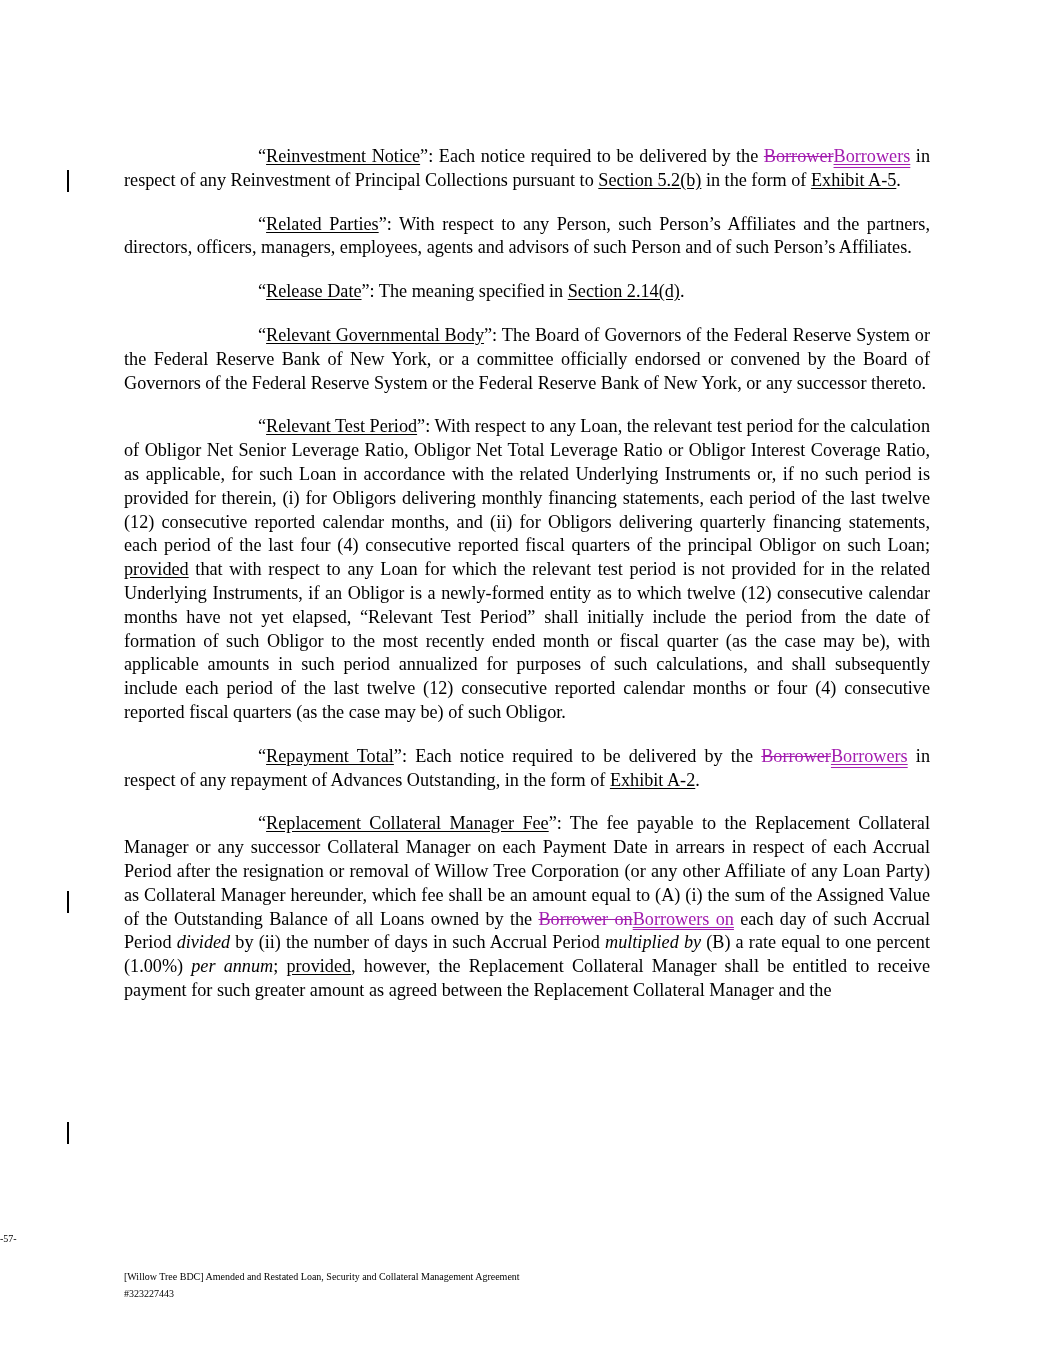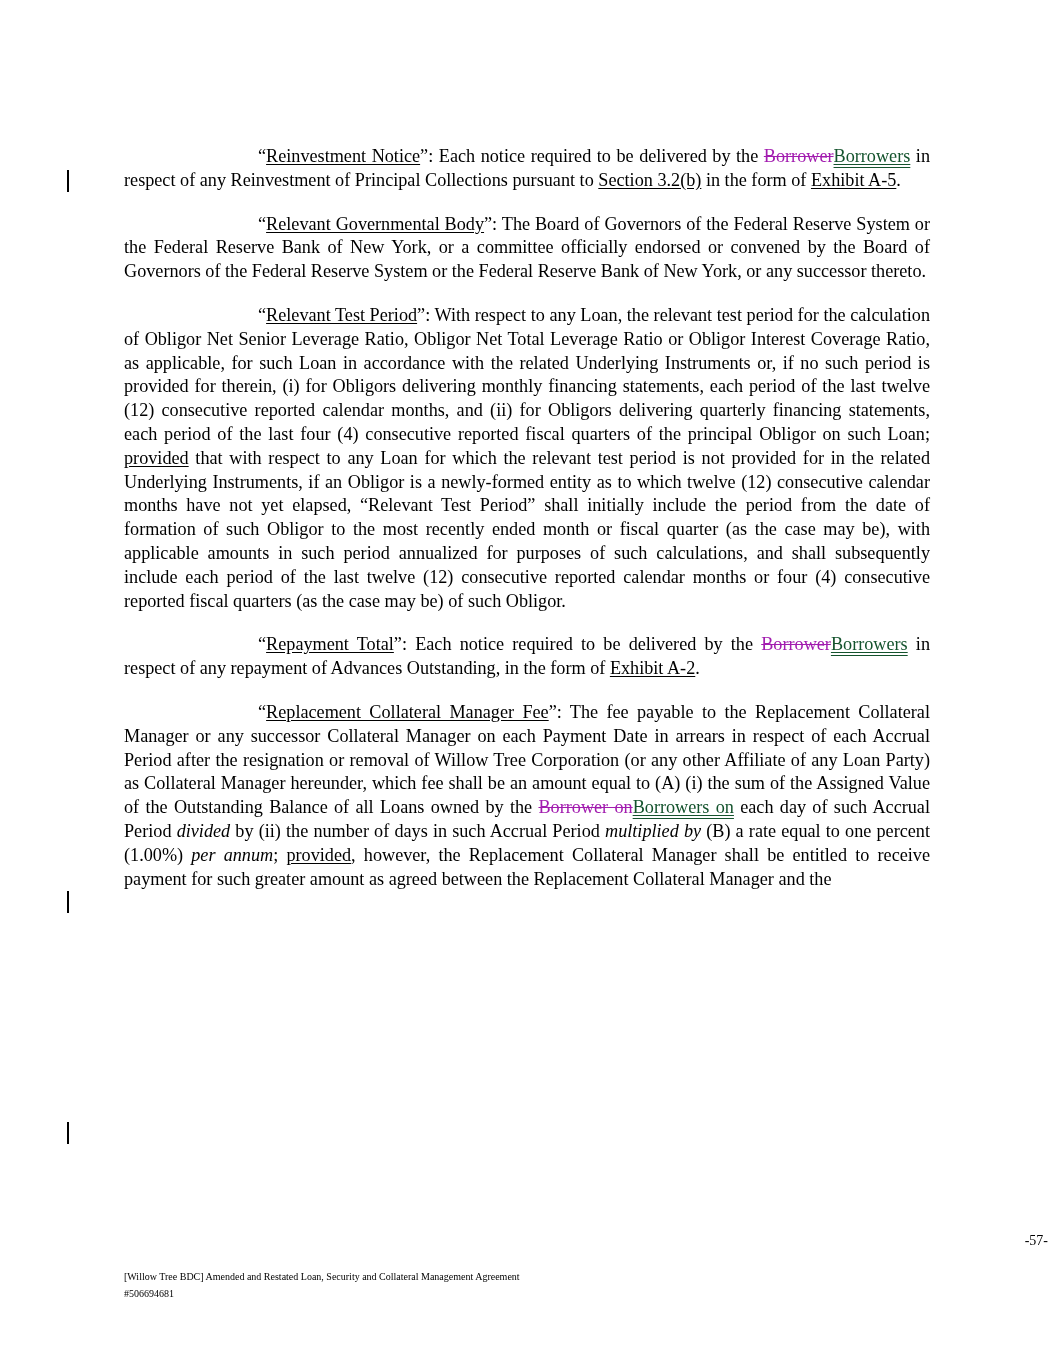--- a/index.html
+++ b/index.html
@@ -2,39 +2,45 @@
 <html><head>
 <meta charset="utf-8">
 <style>
   html, body { margin: 0; padding: 0; background: #ffffff; }
   body { width: 1055px; height: 1365px; position: relative; overflow: hidden;
          font-family: "Liberation Serif", "DejaVu Serif", serif; color: #000; }
   .page { position: absolute; left: 124px; top: 145px; width: 806px; }
   p.def { margin: 0 0 20px 0; font-size: 18.2px; line-height: 23.8px; text-align: justify; text-indent: 134px; }
   u { text-decoration: underline; text-underline-offset: 2px; }
   .del { color: #a21caf; text-decoration: line-through; }
-  .ins { color: #14532d; text-decoration: underline double; text-underline-offset: 2px; }
+  .ins { color: #a21caf; text-decoration: underline double; text-underline-offset: 2px; }
   .bar { position: absolute; left: 67px; width: 2px; background: #000; }
-  .pagenum { position: absolute; left: 0; width: 1048px; top: 1233px; text-align: right; font-size: 14px; }
+  .pagenum { position: absolute; left: 0; width: 1048px; top: 1233px; text-align: left; font-size: 10px; }
   .footer { position: absolute; left: 124px; top: 1268px; font-size: 10px; line-height: 17px; }
 </style>
 </head>
 <body>
 
 <div class="bar" style="top:170px;height:22px;"></div>
 <div class="bar" style="top:891px;height:22px;"></div>
 <div class="bar" style="top:1122px;height:22px;"></div>
 
 <div class="page">
 
   <p class="def">
-    <span>“</span><u>Reinvestment Notice</u><span>”: Each notice required to be delivered by the </span><span class="del">Borrower</span><span class="ins">Borrowers</span><span> in respect of any Reinvestment of Principal Collections pursuant to </span><u>Section 3.2(b)</u><span> in the form of </span><u>Exhibit A-5</u><span>.</span>
+    <span>“</span><u>Reinvestment Notice</u><span>”: Each notice required to be delivered by the </span><span class="del">Borrower</span><span class="ins">Borrowers</span><span> in respect of any Reinvestment of Principal Collections pursuant to </span><u>Section 5.2(b)</u><span> in the form of </span><u>Exhibit A-5</u><span>.</span>
   </p>
 
+  <p class="def">
+    <span>“</span><u>Related Parties</u><span>”: With respect to any Person, such Person’s Affiliates and the partners, directors, officers, managers, employees, agents and advisors of such Person and of such Person’s Affiliates.</span>
+  </p>
 
+  <p class="def">
+    <span>“</span><u>Release Date</u><span>”: The meaning specified in </span><u>Section 2.14(d)</u><span>.</span>
+  </p>
 
   <p class="def">
     <span>“</span><u>Relevant Governmental Body</u><span>”: The Board of Governors of the Federal Reserve System or the Federal Reserve Bank of New York, or a committee officially endorsed or convened by the Board of Governors of the Federal Reserve System or the Federal Reserve Bank of New York, or any successor thereto.</span>
   </p>
 
   <p class="def">
     <span>“</span><u>Relevant Test Period</u><span>”: With respect to any Loan, the relevant test period for the calculation of Obligor Net Senior Leverage Ratio, Obligor Net Total Leverage Ratio or Obligor Interest Coverage Ratio, as applicable, for such Loan in accordance with the related Underlying Instruments or, if no such period is provided for therein, (i) for Obligors delivering monthly financing statements, each period of the last twelve (12) consecutive reported calendar months, and (ii) for Obligors delivering quarterly financing statements, each period of the last four (4) consecutive reported fiscal quarters of the principal Obligor on such Loan; </span><u>provided</u><span> that with respect to any Loan for which the relevant test period is not provided for in the related Underlying Instruments, if an Obligor is a newly-formed entity as to which twelve (12) consecutive calendar months have not yet elapsed, “Relevant Test Period” shall initially include the period from the date of formation of such Obligor to the most recently ended month or fiscal quarter (as the case may be), with applicable amounts in such period annualized for purposes of such calculations, and shall subsequently include each period of the last twelve (12) consecutive reported calendar months or four (4) consecutive reported fiscal quarters (as the case may be) of such Obligor.</span>
   </p>
 
   <p class="def">
@@ -44,14 +50,14 @@
 
   <p class="def">
     <span>“</span><u>Replacement Collateral Manager Fee</u><span>”: The fee payable to the Replacement Collateral Manager or any successor Collateral Manager on each Payment Date in arrears in respect of each Accrual Period after the resignation or removal of Willow Tree Corporation (or any other Affiliate of any Loan Party) as Collateral Manager hereunder, which fee shall be an amount equal to (A) (i) the sum of the Assigned Value of the Outstanding Balance of all Loans owned by the </span><span class="del">Borrower on</span><span class="ins">Borrowers on</span><span> each day of such Accrual Period </span><i>divided</i><span> by (ii) the number of days in such Accrual Period </span><i>multiplied by</i><span> (B) a rate equal to one percent (1.00%) </span><i>per annum</i><span>; </span><u>provided</u><span>, however, the Replacement Collateral Manager shall be entitled to receive payment for such greater amount as agreed between the Replacement Collateral Manager and the</span>
   </p>
 </div>
 
 <div class="pagenum">-57-</div>
 
 <div class="footer">
   <div>[Willow Tree BDC] Amended and Restated Loan, Security and Collateral Management Agreement</div>
-  <div>#506694681</div>
+  <div>#323227443</div>
 </div>
 
 </body></html>

